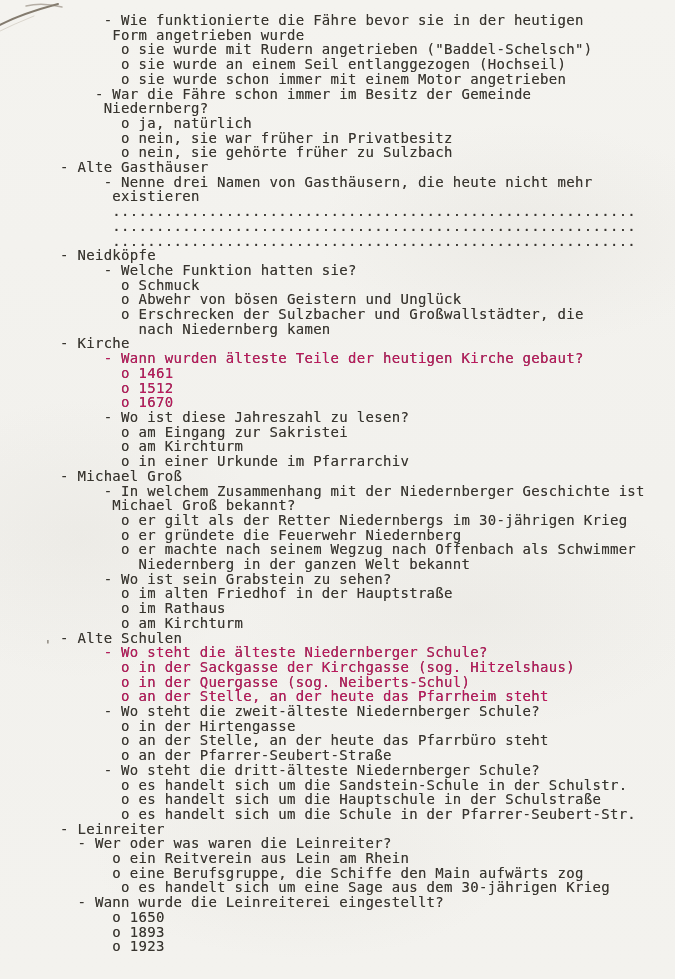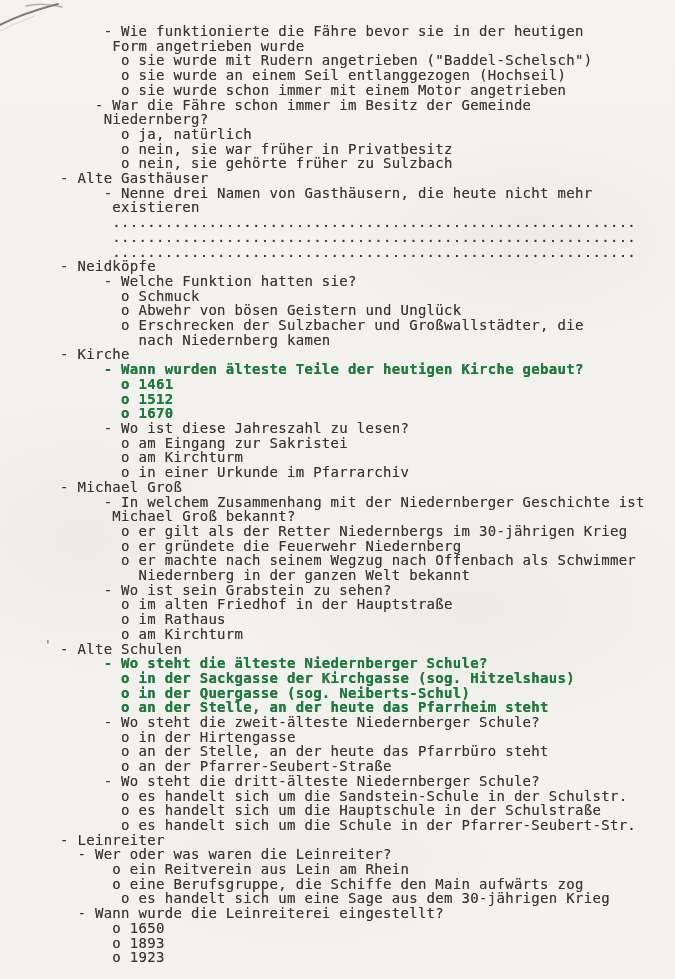--- a/index.html
+++ b/index.html
@@ -15,35 +15,35 @@
       radial-gradient(ellipse 300px 160px at 78% 24%, rgba(188,183,172,0.12), transparent 70%),
       radial-gradient(ellipse 260px 200px at 12% 55%, rgba(188,183,172,0.10), transparent 70%),
       radial-gradient(ellipse 340px 180px at 70% 62%, rgba(188,183,172,0.10), transparent 70%),
       radial-gradient(ellipse 300px 140px at 45% 88%, rgba(188,183,172,0.10), transparent 70%),
       linear-gradient(180deg, #f4f3ef 0%, #f2f1ed 50%, #f3f2ee 100%);
     font-family: "DejaVu Sans Mono", "Liberation Mono", monospace;
     position: relative;
   }
   .page {
     position: absolute;
-    top: 24px;
+    top: 13px;
     left: 60px;
     right: 0;
     white-space: pre;
   }
   .line {
     font-size: 14px;
     line-height: 14.7px;
     letter-spacing: 0.3px;
     color: #38352f;
     text-shadow: 0 0 0.5px rgba(56,53,47,0.55);
   }
   .line.bold {
-    font-weight: bold;
-    color: #15803d;
+    font-weight: normal;
+    color: #be185d;
     text-shadow: 0 0 0.6px rgba(25,22,18,0.7);
   }
   .artifact {
     position: absolute;
     pointer-events: none;
   }
   .crease {
     top: 0;
     left: 0;
   }

